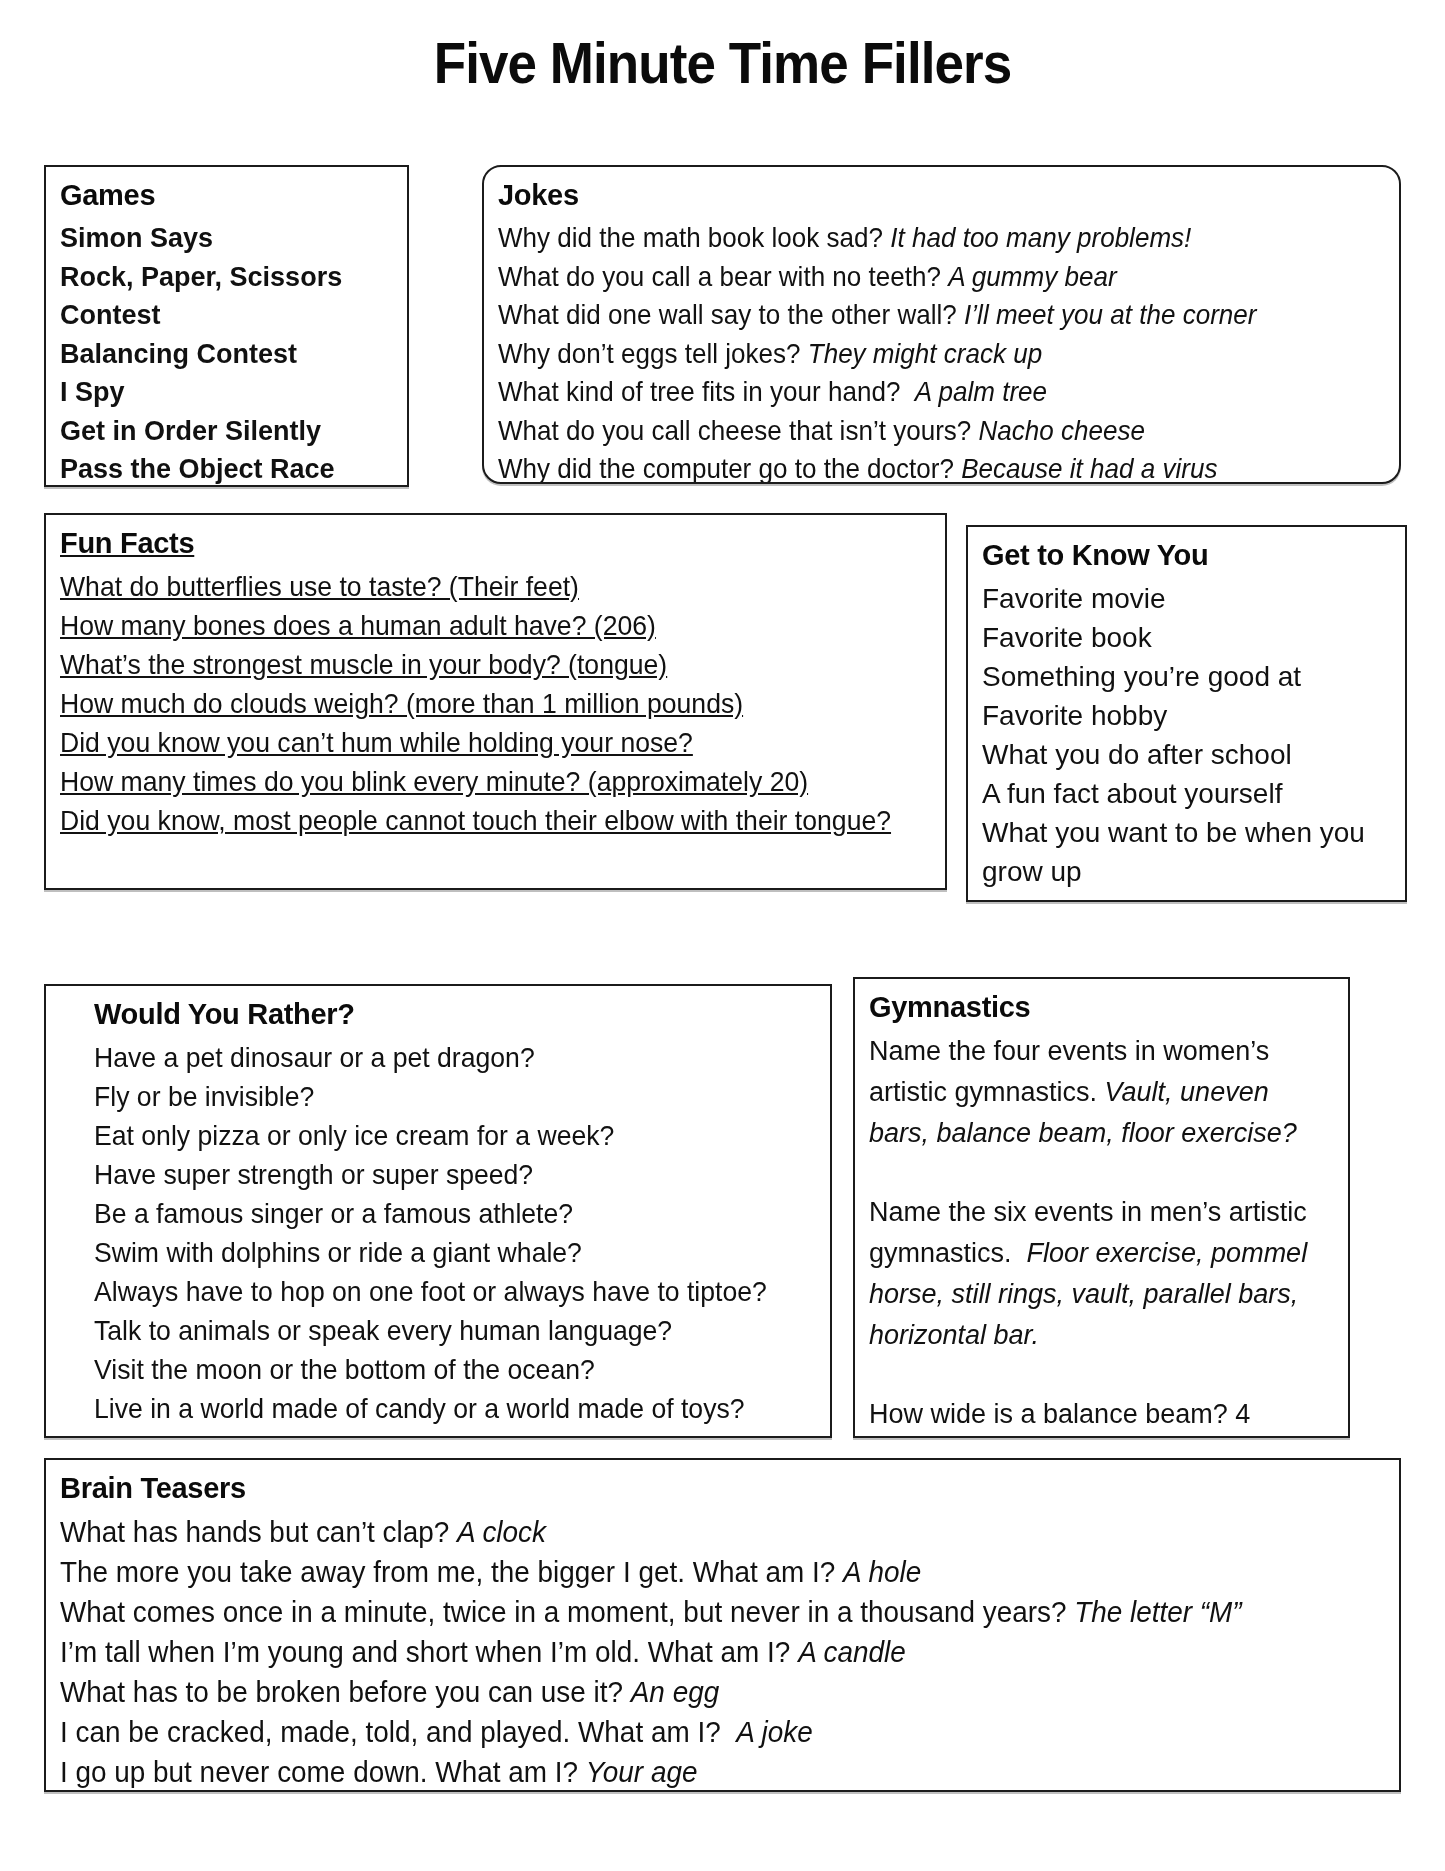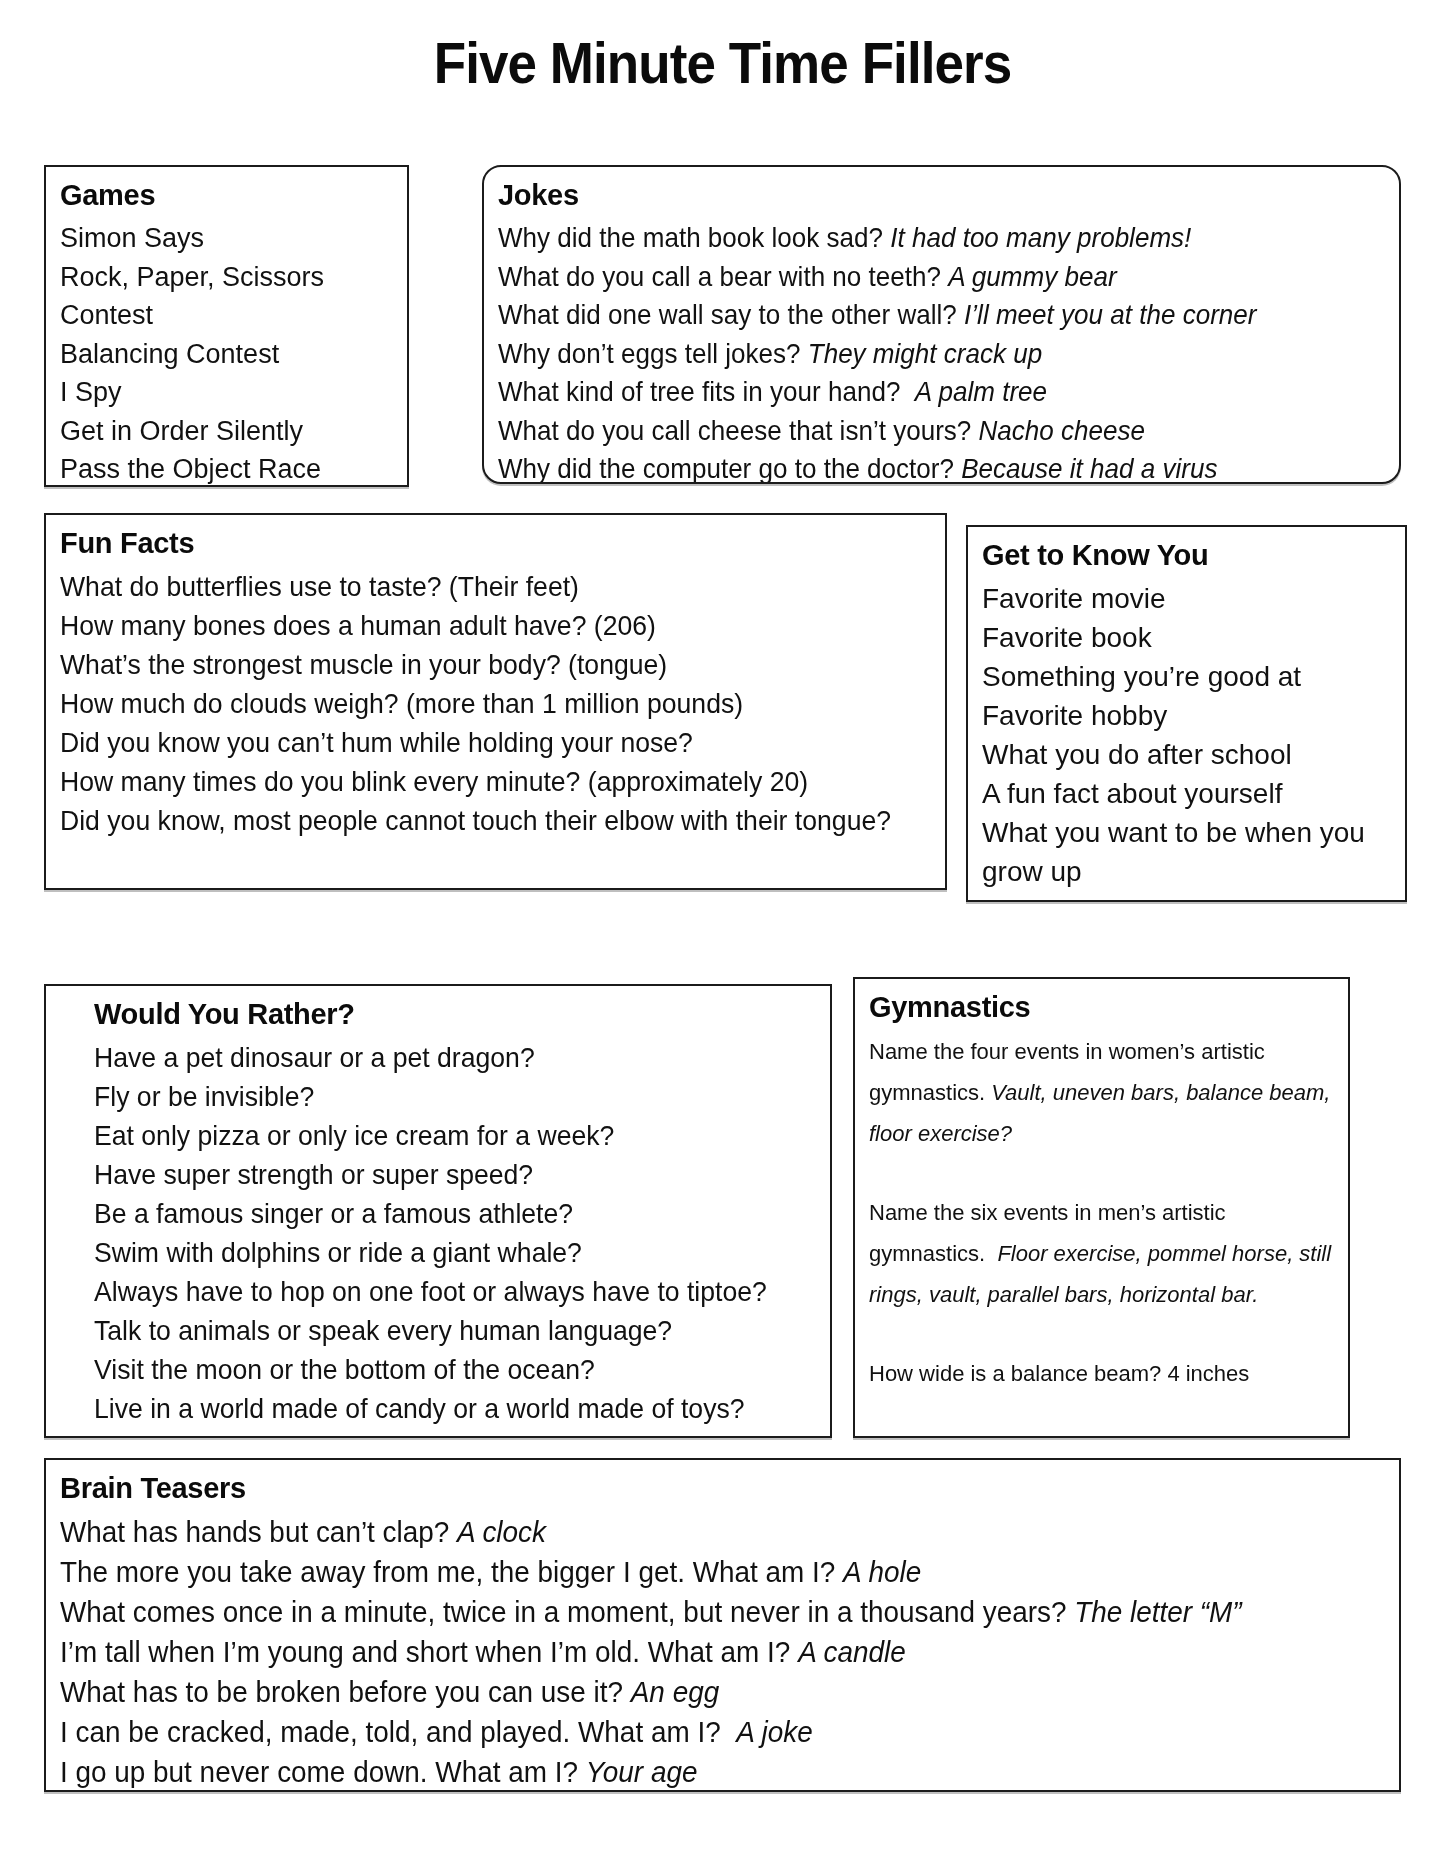--- a/index.html
+++ b/index.html
@@ -27,31 +27,31 @@
     overflow:hidden;
     box-shadow:0 2px 0 rgba(0,0,0,0.25);
   }
   .box h2 {
     margin:0 0 4px 0;
     font-size:29px; font-weight:800; letter-spacing:-0.3px;
     line-height:40px; color:#0b0b0b;
   }
   .content { transform-origin:0 0; }
   .line { font-size:28px; line-height:39px; }
-  .para { font-size:22px; line-height:41px; margin:0 0 38px 0; }
+  .para { font-size:27px; line-height:41px; margin:0 0 38px 0; }
   .para:last-child { margin-bottom:0; }
   .it { font-style:italic; }
 
   
   #box-games            { left:44px;  top:165px;  width:365px;  height:322px; }
-  #box-games .line      { font-size:27px; line-height:38.5px; }
+  #box-games .line      { font-size:27px; line-height:38.5px;font-weight:bold; }
   #box-jokes            { left:482px; top:165px;  width:919px;  height:319px;border-radius:19px; }
   #box-jokes .line      { line-height:38.5px; }
   #box-jokes .content   { width:107.5%; transform:scaleX(0.93); }
-  #box-fun-facts          { left:44px;  top:513px;  width:903px;  height:377px; }
+  #box-fun-facts          { left:44px;  top:513px;  width:903px;  height:377px;text-decoration:underline; }
   #box-fun-facts .content { width:105.3%; transform:scaleX(0.95); }
   #box-get-to-know-you  { left:966px; top:525px;  width:441px;  height:377px; }
   #box-would-you-rather { left:44px;  top:984px;  width:788px;  height:454px;padding-left:48px; }
   #box-would-you-rather .content { width:105.3%; transform:scaleX(0.95); }
   #box-gymnastics       { left:853px; top:977px;  width:497px;  height:461px; }
   #box-brain-teasers          { left:44px;  top:1458px; width:1357px; height:334px; }
   #box-brain-teasers .line    { font-size:30px; line-height:40px; }
   #box-brain-teasers .content { width:107.5%; transform:scaleX(0.93); }
 </style>
 </head>

